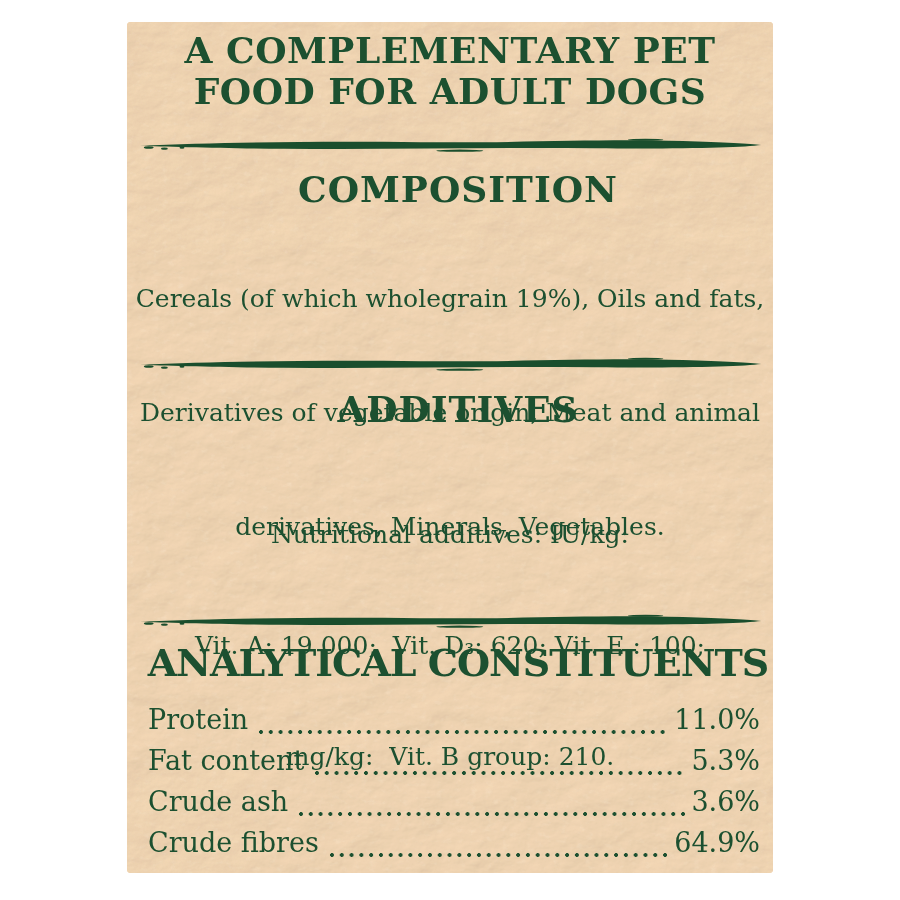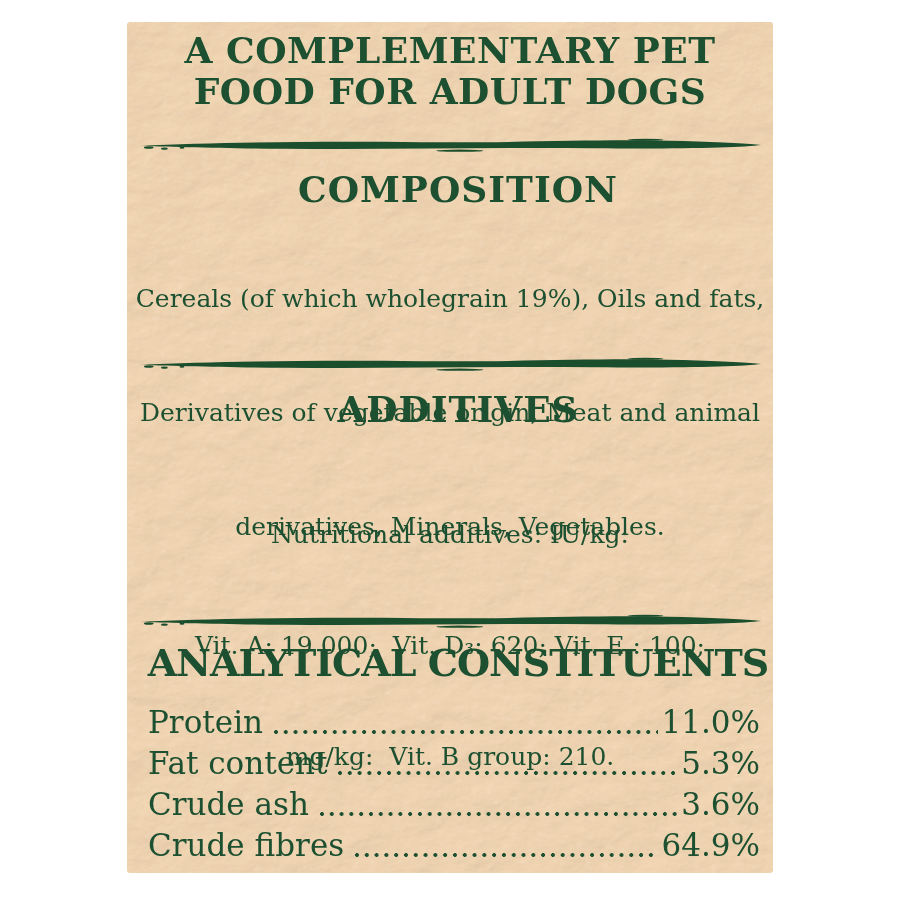--- a/index.html
+++ b/index.html
@@ -50,21 +50,21 @@
     white-space:pre-wrap;
   }
   .comp-text{top:182px;}
   .addi-text{top:420px; line-height:37px;}
 
   .table{
     position:absolute; top:682px; left:21px; right:13px;
   }
   .arow{
     display:flex; align-items:baseline;
-    height:41px; font-size:31px;
+    height:41px; font-size:27px;
   }
   .aname{white-space:nowrap;}
   .leader{
     flex:1; align-self:flex-end;
     height:6px; margin:0 4px 10px 10px;
     background-image:radial-gradient(circle at 3px 3px, var(--green) 1.7px, rgba(0,0,0,0) 2.2px);
     background-size:9.8px 6px;
     background-repeat:repeat-x;
   }
   .aval{white-space:nowrap; text-align:right;}

